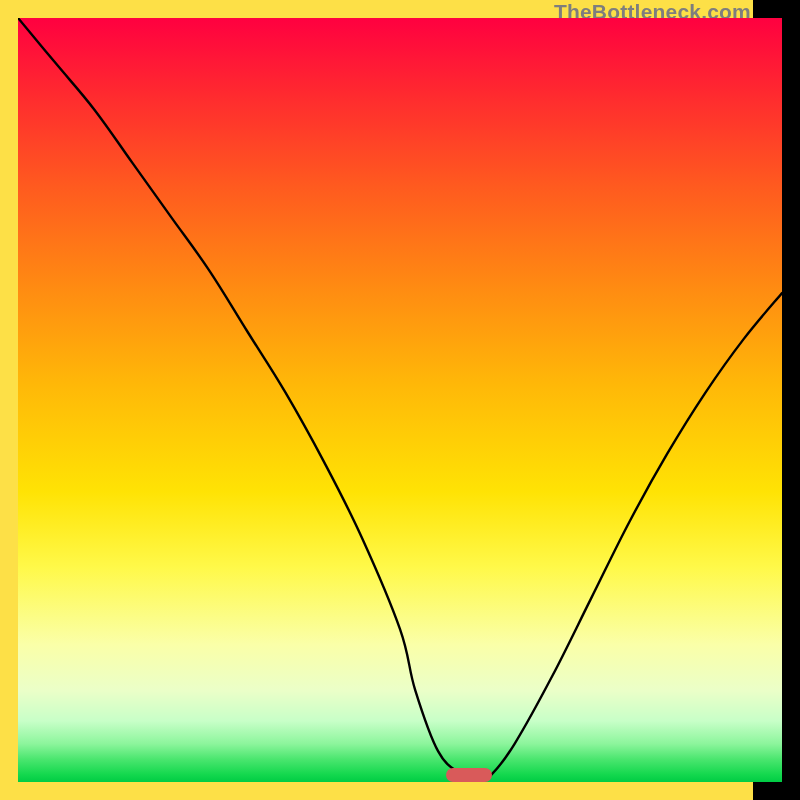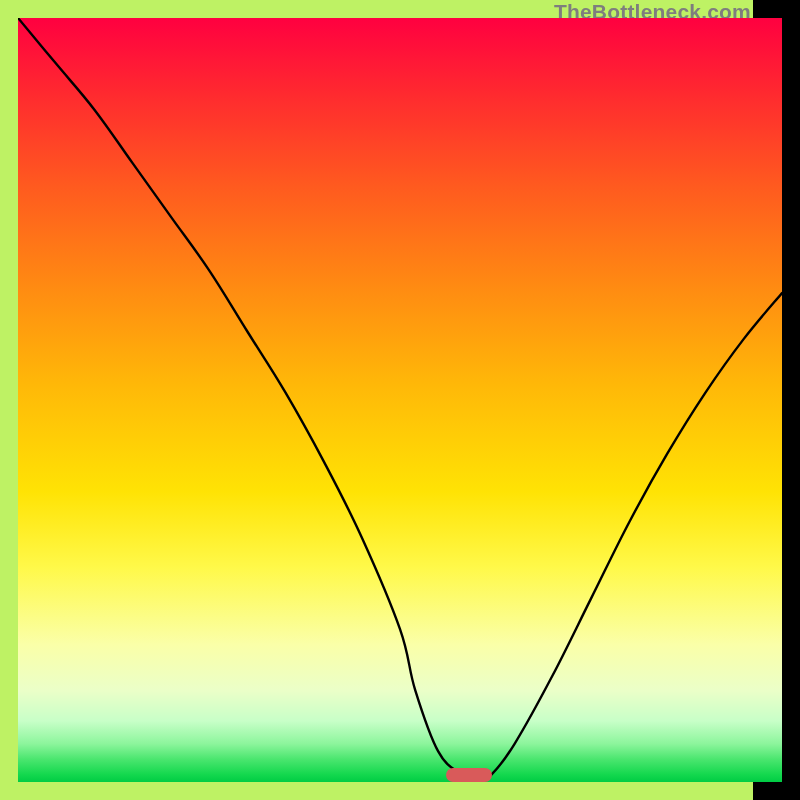--- a/index.html
+++ b/index.html
@@ -1,21 +1,21 @@
 <!DOCTYPE html>
 <html><head>
 <meta charset="utf-8">
 <style>
   * { margin: 0; padding: 0; box-sizing: border-box; }
   html, body { width: 800px; height: 800px; overflow: hidden; background: #000; }
   .stage {
     position: relative;
     width: 753px;
     height: 800px;
-    background: #bef264;
+    background: #fde047;
   }
   .plot {
     position: absolute;
     left: 18px;
     top: 18px;
     width: 764px;
     height: 764px;
     background: linear-gradient(to bottom,
       #ff0040 0%,
       #ff2a2f 10%,

